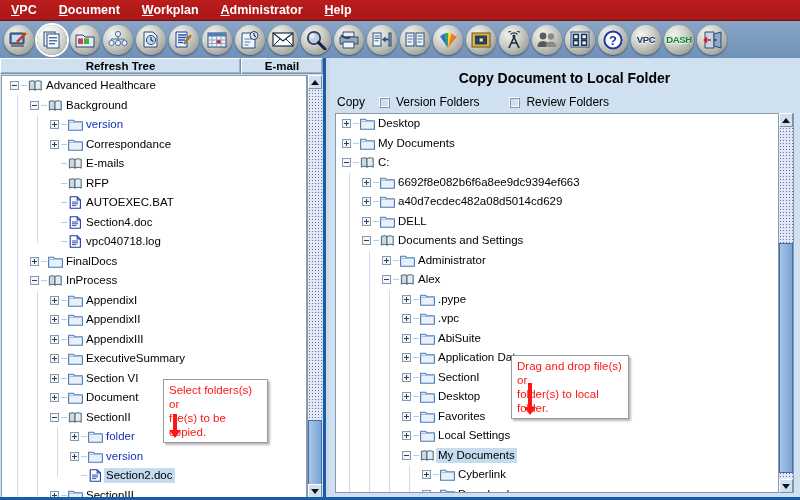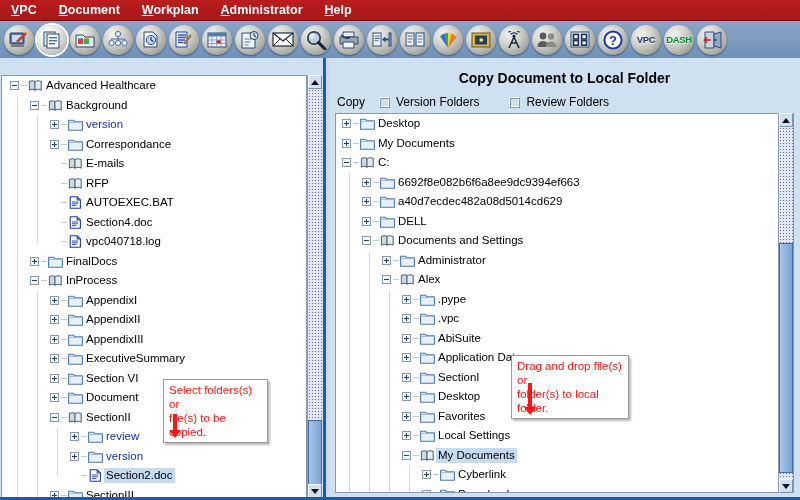--- a/index.html
+++ b/index.html
@@ -349,20 +349,24 @@
         <svg width="20" height="18">
           <path d="M3 1 h9 v16 H3 z" fill="#c8d4e2" stroke="#2b4a78"></path>
           <path d="M12 3 L19 1 v16 l-7 -2 z" fill="#8fa8c4" stroke="#2b4a78"></path>
           <circle cx="13.6" cy="9" r="1" fill="#1b3353"></circle>
           <path d="M9 9 h-6 M5 6.4 L2.4 9 L5 11.6" stroke="#d02020" stroke-width="1.6" fill="none"></path>
         </svg>
       </div>
     </div>
 
   <div id="leftpanel">
+    <div class="hdrrow">
+      <div class="hdrbtn" id="hdr-refresh">Refresh Tree</div>
+      <div class="hdrbtn" id="hdr-email">E-mail</div>
+    </div>
     <div id="lefttree">
       <div id="lefttreeinner">
           <div class="vline" style="left: 15px; top: 19.5px; height: 439.5px;"></div>
           <div class="vline" style="left: 35px; top: 39px; height: 127.5px;"></div>
           <div class="vline" style="left: 35px; top: 214.5px; height: 244.5px;"></div>
           <div class="vline" style="left: 55px; top: 351px; height: 49.5px;"></div>
           <div class="row" style="position: absolute; left: 0px; right: 0px; top: 0px;">
             <div class="tgl" style="left: 8px;"></div>
             <div class="elbow" style="left: 19px; width: 6px;"></div>
             <div class="ico" style="left: 26px;"><svg width="15" height="13">
@@ -522,21 +526,21 @@
               </svg></div>
             <div class="lbl2" style="left: 84px;">SectionII</div>
           </div>
           <div class="row" style="position: absolute; left: 0px; right: 0px; top: 351px;">
             <div class="tgl plus" style="left: 68px;"></div>
             <div class="elbow" style="left: 79px; width: 6px;"></div>
             <div class="ico" style="left: 86px;"><svg width="15" height="13">
                 <path d="M.6 2.2 h4.6 l1.5 1.5 h7.7 v8.6 H.6 z" fill="#e8f1fa" stroke="#4a78b4" stroke-width="1.1" stroke-linejoin="round"></path>
                 <path d="M.6 4.4 h13.8" stroke="#9dbbd8"></path>
               </svg></div>
-            <div class="lbl2 blue" style="left: 104px;">review</div>
+            <div class="lbl2 blue" style="left: 104px;">folder</div>
           </div>
           <div class="row" style="position: absolute; left: 0px; right: 0px; top: 370.5px;">
             <div class="tgl plus" style="left: 68px;"></div>
             <div class="elbow" style="left: 79px; width: 6px;"></div>
             <div class="ico" style="left: 86px;"><svg width="15" height="13">
                 <path d="M.6 2.2 h4.6 l1.5 1.5 h7.7 v8.6 H.6 z" fill="#e8f1fa" stroke="#4a78b4" stroke-width="1.1" stroke-linejoin="round"></path>
                 <path d="M.6 4.4 h13.8" stroke="#9dbbd8"></path>
               </svg></div>
             <div class="lbl2 blue" style="left: 104px;">version</div>
           </div>

